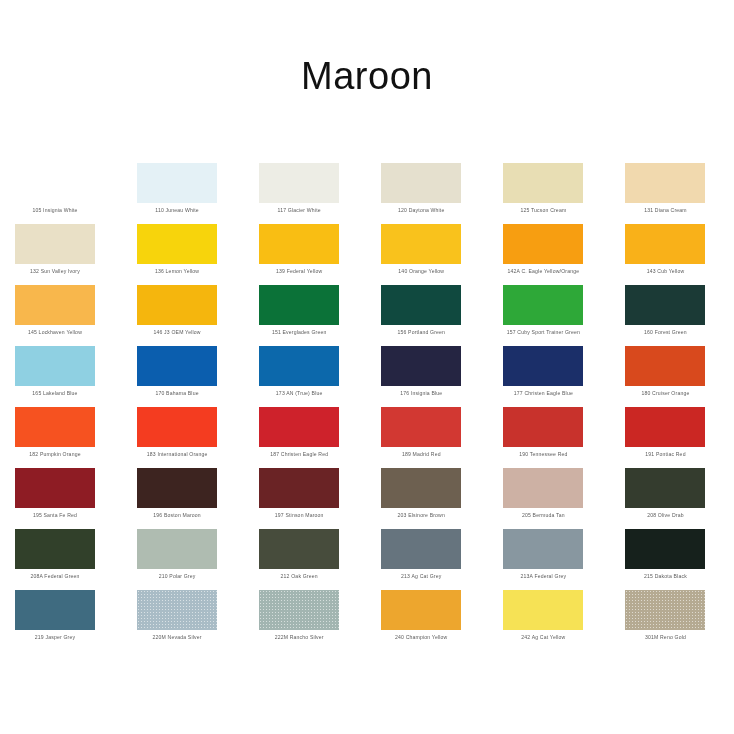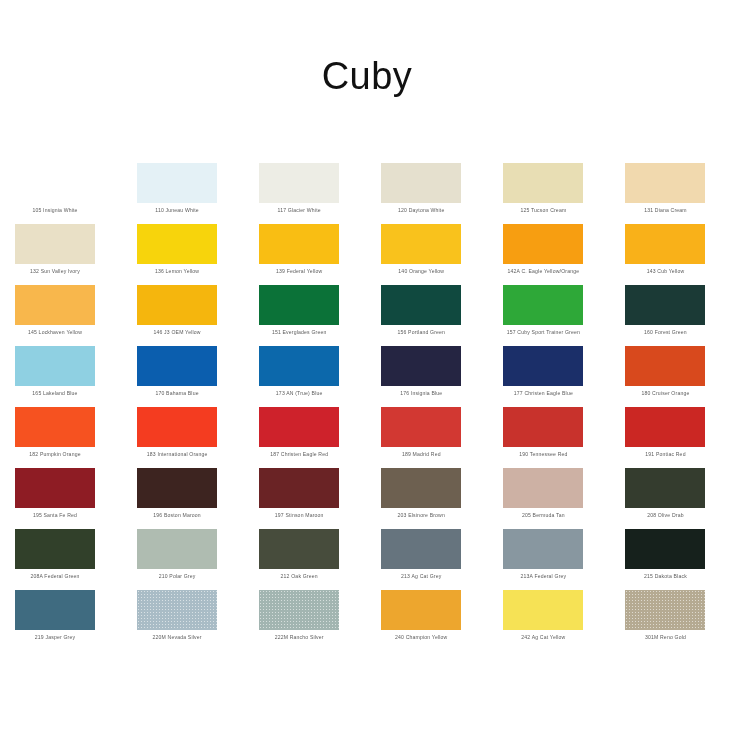--- a/index.html
+++ b/index.html
@@ -67,21 +67,21 @@
     line-height: 7px;
     letter-spacing: 0.18px;
     color: #5b5b5b;
     white-space: nowrap;
     font-family: "Liberation Sans", sans-serif;
   }
 </style>
 </head>
 <body>
 
-<h1 id="page-title">Cuby</h1>
+<h1 id="page-title">Maroon</h1>
 
 <div id="swatch-grid">
     <div class="swatch-cell">
       <div class="swatch-chip" style="background-color: rgb(255, 255, 255);"></div>
       <div class="swatch-label">105 Insignia White</div>
     </div>
     <div class="swatch-cell">
       <div class="swatch-chip" style="background-color: rgb(228, 241, 246);"></div>
       <div class="swatch-label">110 Juneau White</div>
     </div>

